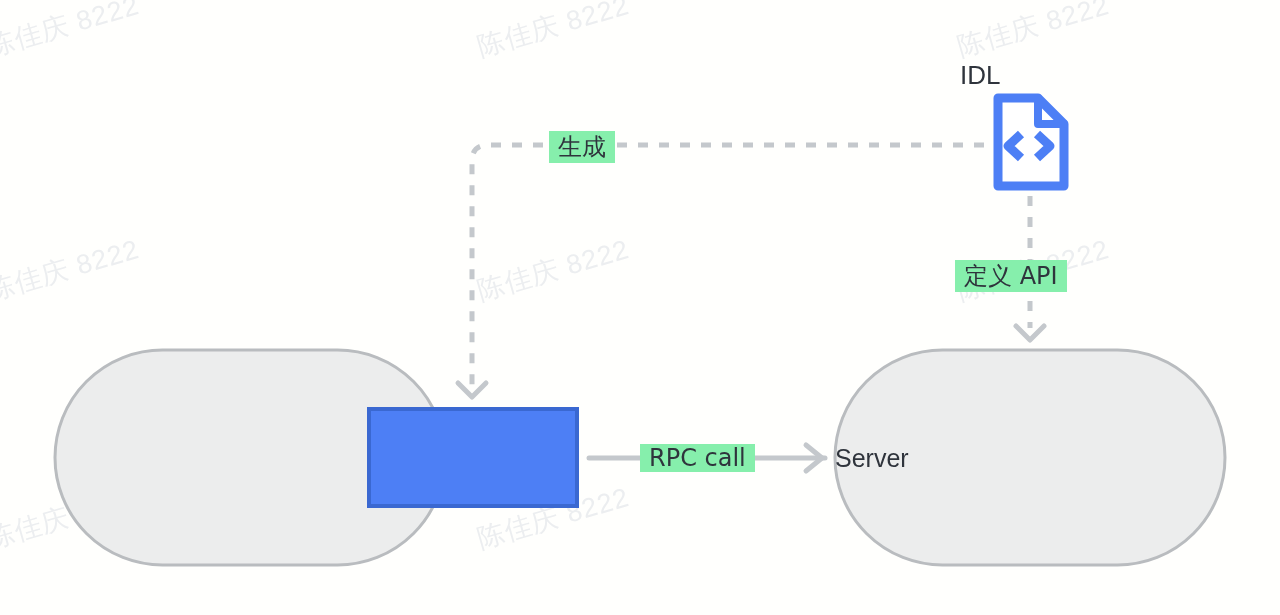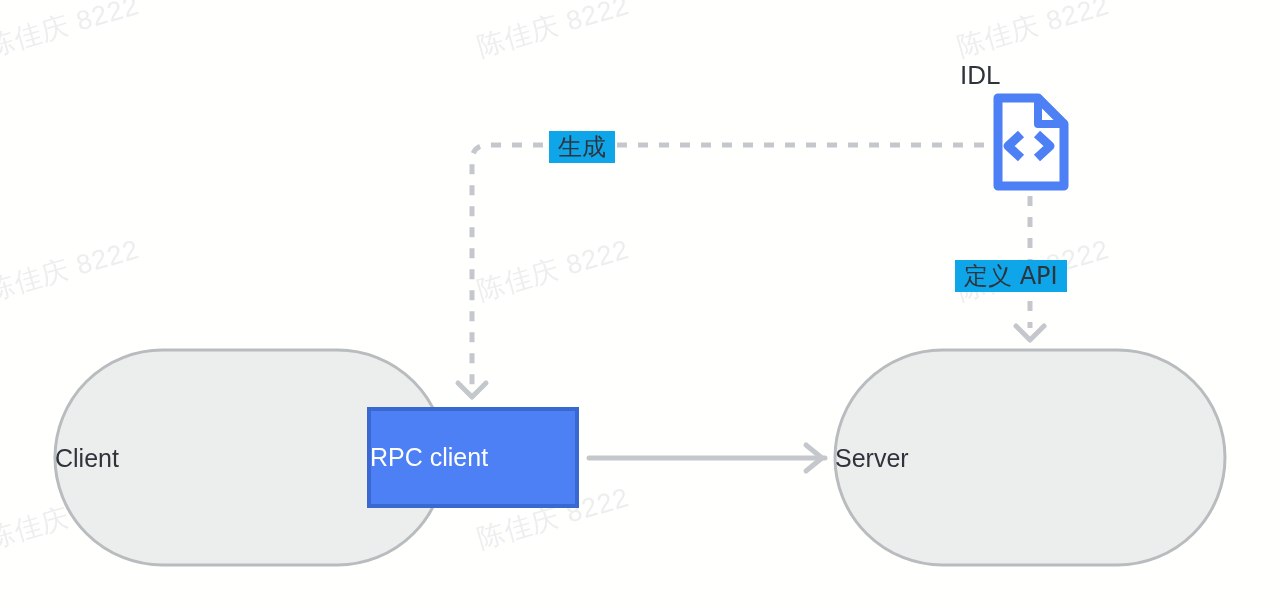--- a/index.html
+++ b/index.html
@@ -56,21 +56,21 @@
     font-family: "Liberation Sans", "DejaVu Sans", sans-serif;
     white-space: nowrap;
     text-align: left;
   }
   .edge-label {
     position: absolute;
     z-index: 3;
     color: #2f343c;
     font-size: 24px;
     font-family: "DejaVu Sans", "Liberation Sans", sans-serif;
-    background: #0ea5e9;
+    background: #86efac;
     white-space: nowrap;
     padding: 0 9px;
     text-align: center;
   }
   #client-label   { left: 55px;  top: 444px; width: 390px; }
   #server-label   { left: 835px; top: 444px; width: 390px; }
   #rpcclient-label{ left: 370px; top: 443px; width: 210px; color: #ffffff; }
   #idl-label      { left: 960px; top: 60px;  width: 140px; font-size: 26px; }
   #shengcheng-label { left: 549px; top: 131px; }
   #dingyi-label   { left: 955px; top: 260px; text-align: right; }
@@ -116,26 +116,25 @@
                L 1064 124
                L 1064 186
                L 998 186 Z" fill="#ffffff" stroke="#4d7ff5" stroke-width="9" stroke-linejoin="round" stroke-linecap="round"></path>
       <path d="M 1038 98 L 1038 124 L 1064 124" fill="none" stroke="#4d7ff5" stroke-width="8" stroke-linejoin="round" stroke-linecap="round"></path>
 
       <polyline points="1021,134 1008,146 1021,158" fill="none" stroke="#4d7ff5" stroke-width="9" stroke-linejoin="round" stroke-linecap="butt"></polyline>
       <polyline points="1037,134 1050,146 1037,158" fill="none" stroke="#4d7ff5" stroke-width="9" stroke-linejoin="round" stroke-linecap="butt"></polyline>
     </g>
   </svg>
 
-  <div class="node-label" id="client-label">Client</div>
 
   <div class="node-label" id="server-label">Server</div>
 
-  <div class="node-label" id="rpcclient-label">RPC client</div>
 
   <div class="node-label" id="idl-label">IDL</div>
 
   <div class="edge-label" id="shengcheng-label">生成</div>
 
   <div class="edge-label" id="dingyi-label">定义 API</div>
 
+  <div class="edge-label" id="rpccall-label">RPC call</div>
 
 </div>
 
 </body></html>

